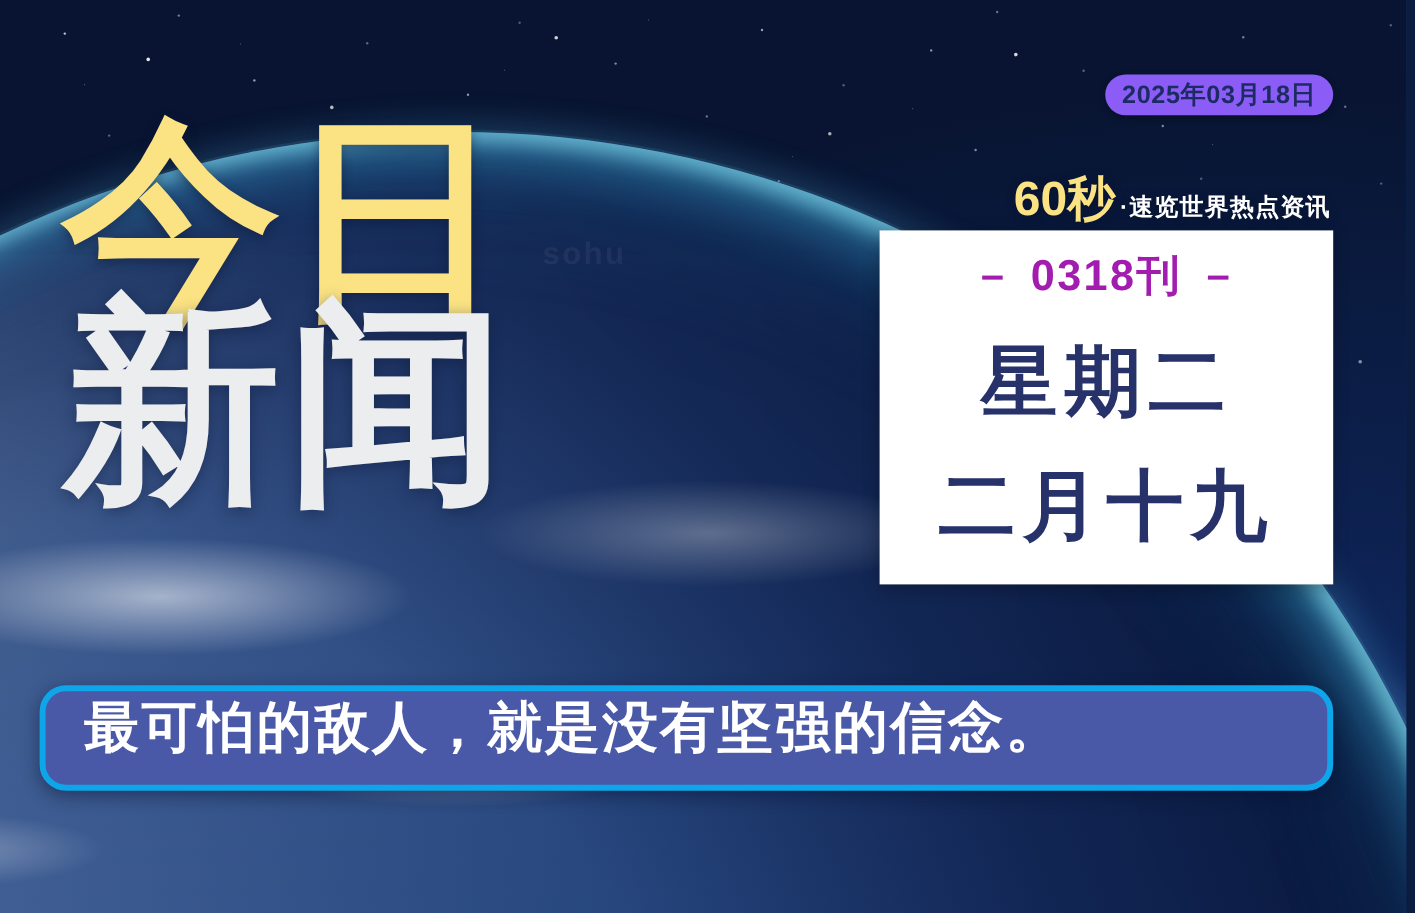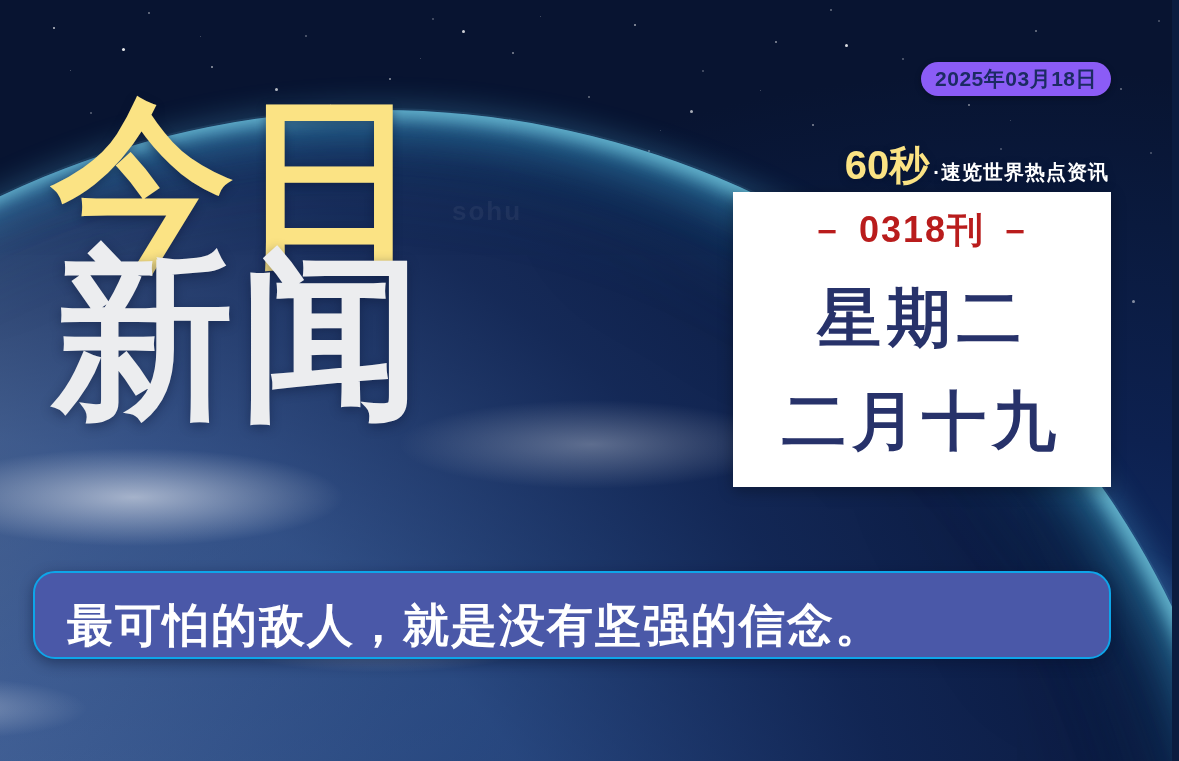--- a/index.html
+++ b/index.html
@@ -241,21 +241,21 @@
     display: flex;
     flex-direction: column;
     align-items: center;
     justify-content: flex-start;
     padding-top: 14px;
     box-sizing: border-box;
   }
   .issue-line {
     font-size: 36px;
     font-weight: 700;
-    color: #b91c1c;
+    color: #a21caf;
     letter-spacing: 2px;
     white-space: nowrap;
   }
   .weekday {
     margin-top: 20px;
     font-size: 64px;
     font-weight: 700;
     color: #27326A;
     letter-spacing: 6px;
     white-space: nowrap;
@@ -271,24 +271,24 @@
 
   
   .quote-bar {
     position: absolute;
     left: 33px;
     top: 571px;
     width: 1078px;
     height: 88px;
     box-sizing: border-box;
     background: #4A58A8;
-    border: 2px solid #0ea5e9;
+    border: 5px solid #0ea5e9;
     border-radius: 22px;
     display: flex;
-    align-items: flex-end;
+    align-items: flex-start;
     box-shadow: 0 4px 14px rgba(6,16,44,.45);
   }
   .quote-text {
     color: #FFFFFF;
     font-size: 46px;
     font-weight: 700;
     letter-spacing: 2px;
     padding-left: 32px;
     white-space: nowrap;
   }

